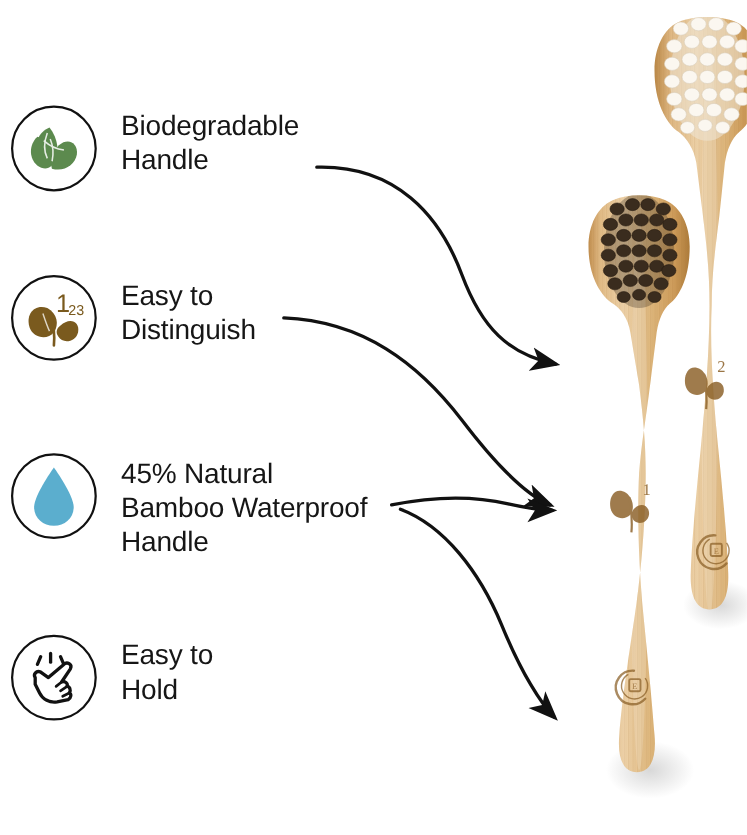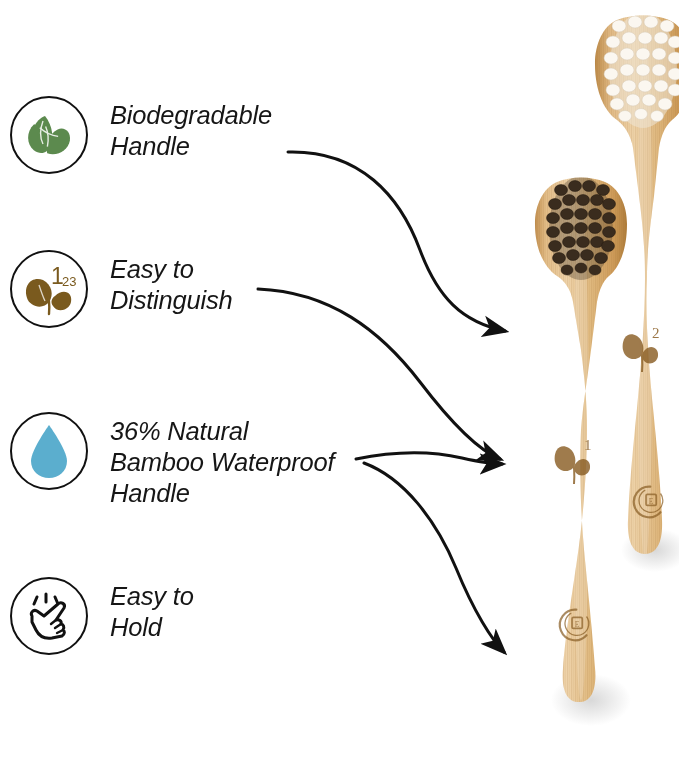--- a/index.html
+++ b/index.html
@@ -22,21 +22,20 @@
   }
   .feature-label{
     margin-left:22px;
     font-size:25.5px;
     line-height:31px;
     color:#161616;
     letter-spacing:-0.2px;
     white-space:pre-line;
     padding-top:4px;
     font-weight:400;
-    font-style:italic;
   }
 
   #f1{left:10px;top:96px;}
   #f2{left:10px;top:250px;}
   #f3{left:10px;top:412px;}
   #f4{left:10px;top:577px;}
 
   .arrow-layer,.product-layer{position:absolute;left:0;top:0;}
   .product-layer{left:495px;top:0;}
 </style>
@@ -342,21 +341,21 @@
   <div class="feature" id="f3">
     <div class="icon-circle">
       <svg width="44" height="58" viewBox="0 0 44 58">
         <path d="M22 3
                  C 22 3, 4 28, 4 39
                  C 4 49, 12 56, 22 56
                  C 32 56, 40 49, 40 39
                  C 40 28, 22 3, 22 3 Z" fill="#5BAECE"></path>
       </svg>
     </div>
-    <div class="feature-label">36% Natural
+    <div class="feature-label">45% Natural
 Bamboo Waterproof
 Handle</div>
   </div>
 
   <div class="feature" id="f4">
     <div class="icon-circle">
       <svg width="56" height="56" viewBox="0 0 56 56">
         <g stroke="#111111" stroke-width="3" fill="none" stroke-linecap="round">
           <line x1="16" y1="9" x2="13" y2="16"></line>
           <line x1="25" y1="6" x2="25" y2="14"></line>

